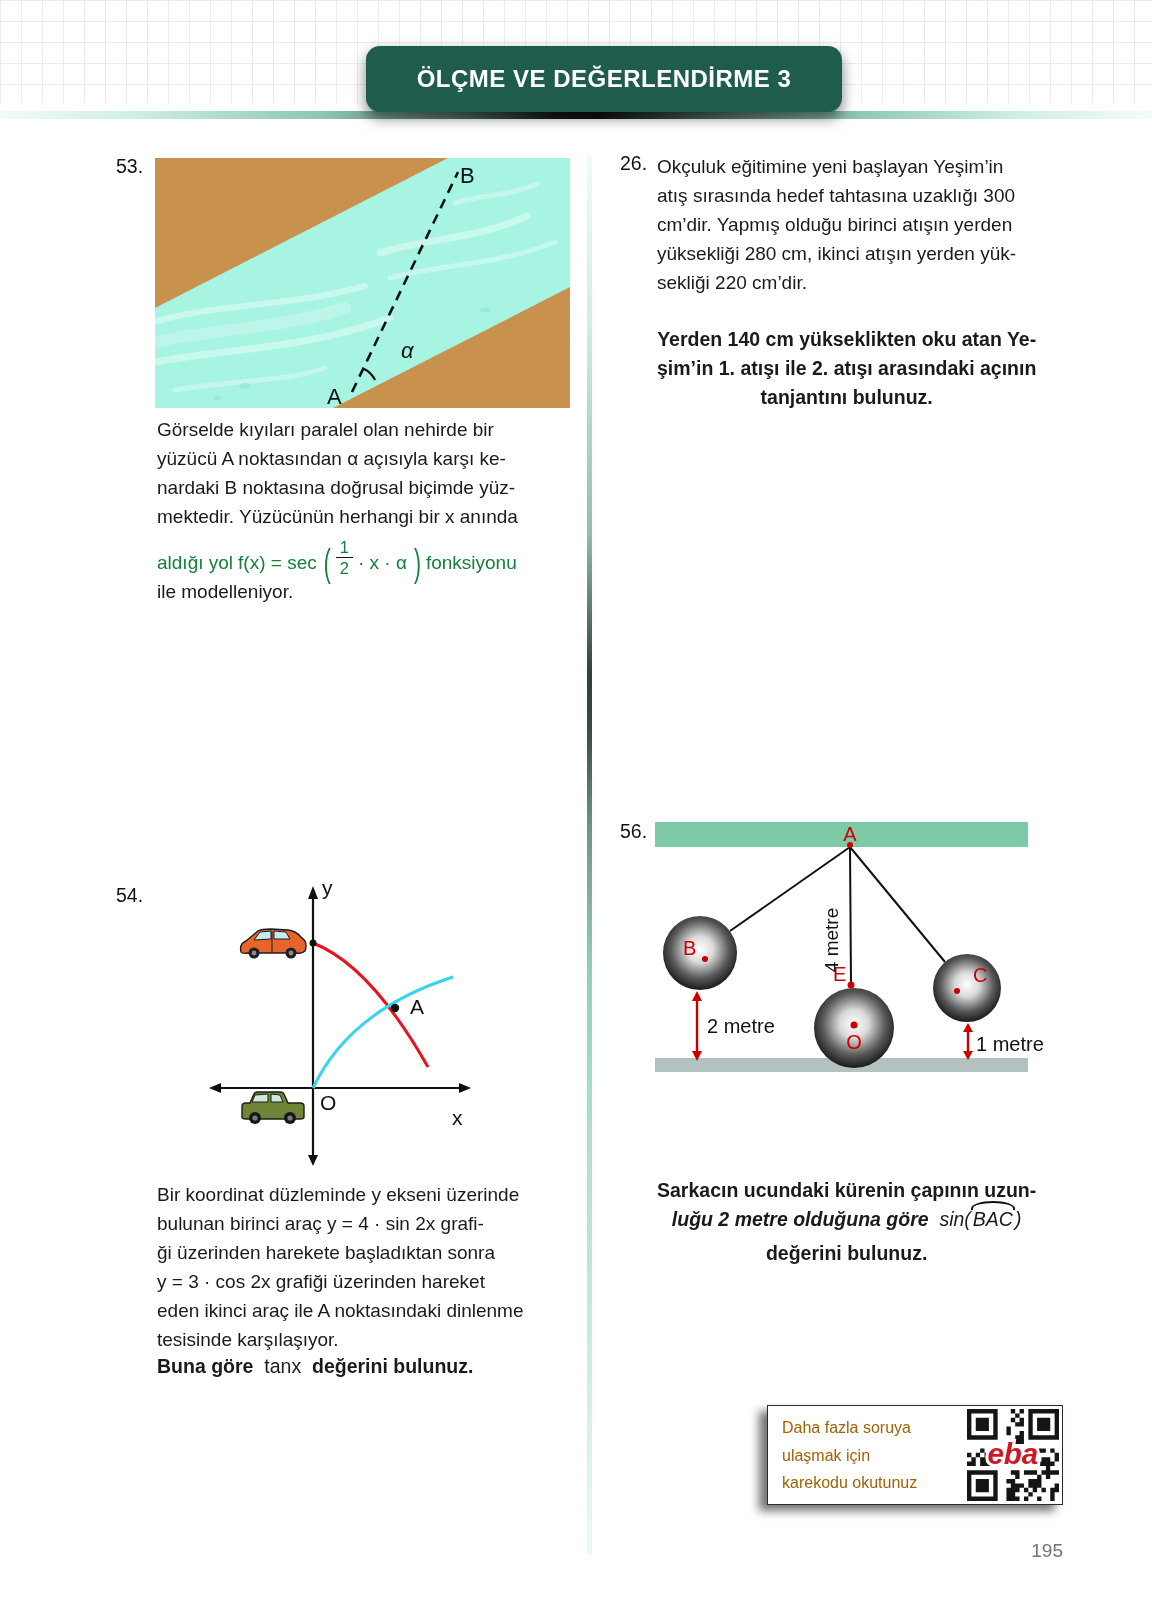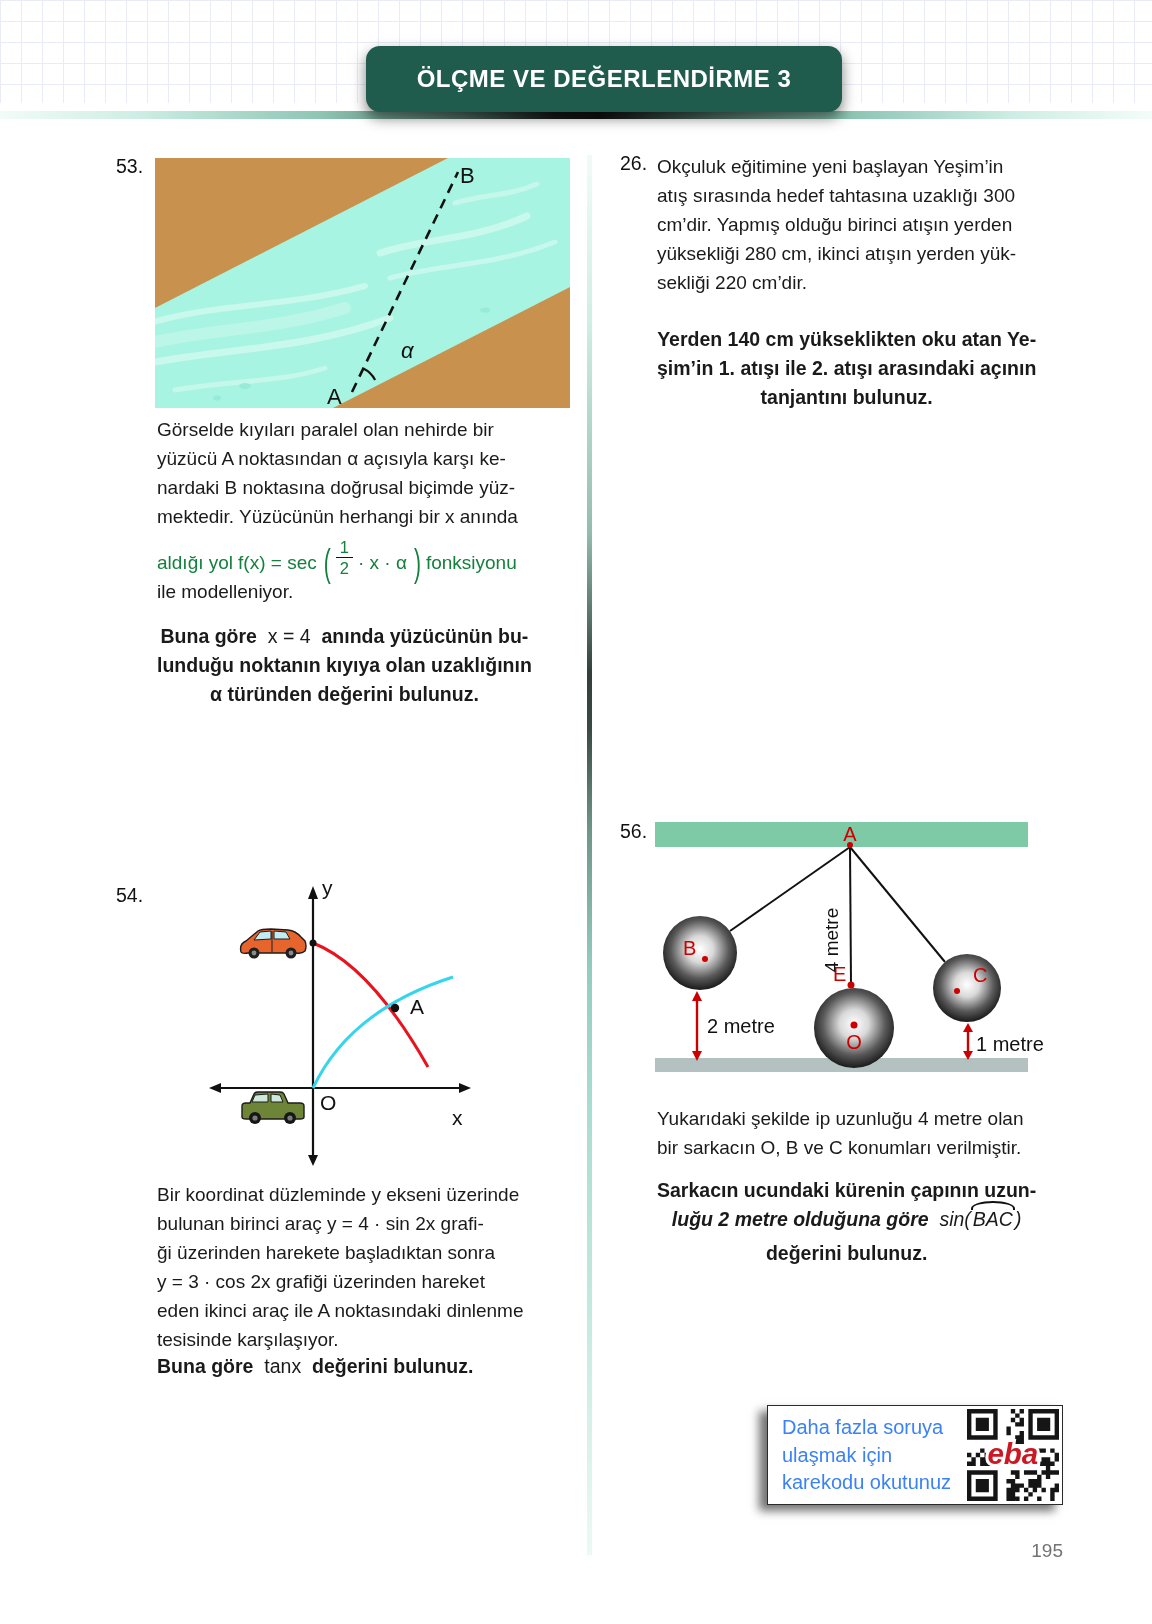--- a/index.html
+++ b/index.html
@@ -37,21 +37,21 @@
   .frac .fden{padding-top:1px;}
 
   .sinline{height:34px;line-height:34px;font-style:italic;}
   .overarc{position:relative;display:inline-block;padding:0 2px;}
   .overarc::before{content:"";position:absolute;left:0;right:0;top:-4px;height:7px;
     border:2px solid #111;border-bottom:none;border-radius:60% 60% 0 0/100% 100% 0 0;}
 
   .qrbox{position:absolute;left:767px;top:1405px;width:296px;height:100px;background:#fff;
     border:1.5px solid #2a2a2a;box-shadow:-8px 6px 9px rgba(0,0,0,.55);box-sizing:border-box;}
   .qrbox .qrtext{position:absolute;left:14px;top:8px;}
-  .qrbox .qrtext div{font-size:20px;line-height:27.5px;color:#3b82f6;white-space:nowrap;}
+  .qrbox .qrtext div{font-size:16px;line-height:27.5px;color:#a16207;white-space:nowrap;}
   .qrbox svg{position:absolute;right:3px;top:3px;}
 
   .pagenum{position:absolute;right:89px;top:1540px;font-size:19px;color:#737373;}
 
   svg text{font-family:"Liberation Sans","DejaVu Sans",sans-serif;}
 </style>
 </head>
 <body>
 
 <div id="page">
@@ -103,25 +103,20 @@
           <span class="fnum">1</span>
           <span class="fden">2</span>
         </span>
       <span>· x · α</span>
       <span class="bigp">)</span>
       <span>fonksiyonu</span>
     </div>
     <div>ile modelleniyor.</div>
   </div>
 
-  <div class="tblock b" style="left:157px;top:622px">
-    <div><span>Buna göre</span>&nbsp; <span class="reg">x = 4</span>&nbsp; <span>anında yüzücünün bu-</span></div>
-    <div>lunduğu noktanın kıyıya olan uzaklığının</div>
-    <div>α  türünden değerini bulunuz.</div>
-  </div>
 
   <div class="qnum" style="left:116px;top:884px">54.</div>
 
   <svg style="position:absolute;left:180px;top:875px" width="300" height="292" viewBox="0 0 300 292">
     <g stroke="#111" stroke-width="2.2">
       <line x1="133" y1="20" x2="133" y2="284"></line>
       <line x1="37" y1="213" x2="283" y2="213"></line>
     </g>
     <g fill="#111">
       <polygon points="128,24 133,11 138,24"></polygon>
@@ -226,24 +221,20 @@
     <g fill="#cc0001">
       <polygon points="57,186 62,176 67,186"></polygon>
       <polygon points="57,236 62,246 67,236"></polygon>
       <polygon points="328,217 333,208 338,217"></polygon>
       <polygon points="328,236 333,245 338,236"></polygon>
     </g>
     <text x="72" y="218" font-size="20" fill="#111">2 metre</text>
     <text x="341" y="236" font-size="20" fill="#111">1 metre</text>
   </svg>
 
-  <div class="tblock" style="left:657px;top:1104px">
-    <div>Yukarıdaki şekilde ip uzunluğu 4 metre olan</div>
-    <div>bir sarkacın O, B ve C konumları verilmiştir.</div>
-  </div>
 
   <div class="tblock b" style="left:657px;top:1176px">
     <div>Sarkacın ucundaki kürenin çapının uzun-</div>
     <div class="sinline"><span>luğu 2 metre olduğuna göre</span>&nbsp; <span class="reg">sin(</span><span class="reg overarc">BAC</span><span class="reg">)</span></div>
     <div>değerini bulunuz.</div>
   </div>
 
   <div class="qrbox">
     <div class="qrtext">
       <div>Daha fazla soruya</div>

